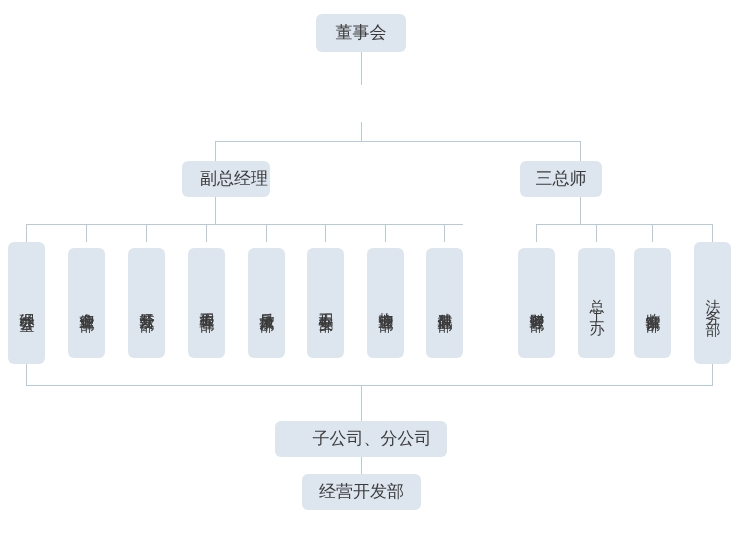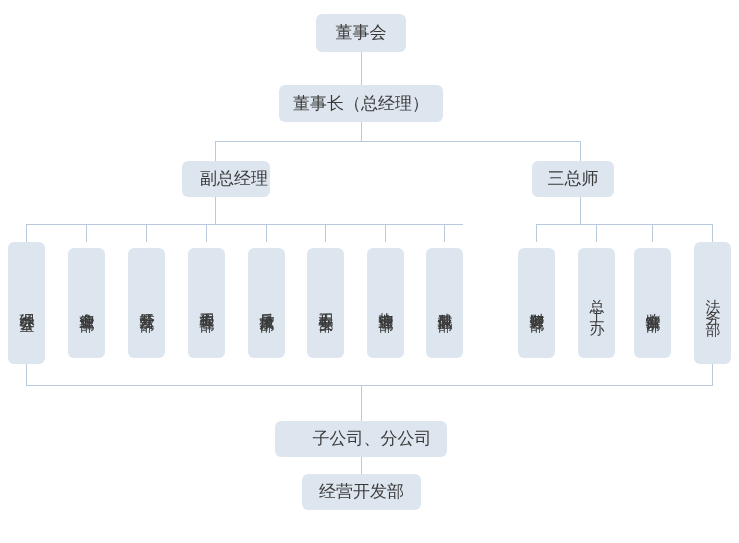--- a/index.html
+++ b/index.html
@@ -67,33 +67,30 @@
 <body>
 
 <div id="chart-root">
 
   <div class="node horiz" style="left:316px; top:14px; width:90px; height:38px;">
     <span>董事会</span>
   </div>
 
   <div class="line v" style="left:361px; top:52px; height:33px;"></div>
 
-  <div class="node horiz" style="left:279px; top:85px; width:164px; height:37px;">
-    <span>董事长（总经理）</span>
-  </div>
 
   <div class="line v" style="left:361px; top:122px; height:19px;"></div>
   <div class="line h" style="left:215px; top:141px; width:366px;"></div>
   <div class="line v" style="left:215px; top:141px; height:20px;"></div>
   <div class="line v" style="left:580px; top:141px; height:20px;"></div>
 
   <div class="node horiz" style="left:182px; top:161px; width:88px; height:36px;padding-left:16px;">
     <span>副总经理</span>
   </div>
-  <div class="node horiz" style="left:532px; top:161px; width:82px; height:36px;">
+  <div class="node horiz" style="left:520px; top:161px; width:82px; height:36px;">
     <span>三总师</span>
   </div>
 
   <div class="line h" style="left:26px; top:224px; width:437px;"></div>
   <div class="line v" style="left:215px; top:197px; height:27px;"></div>
 
   <div class="line h" style="left:536px; top:224px; width:176px;"></div>
   <div class="line v" style="left:580px; top:197px; height:27px;"></div>
 
   <div class="line v" style="left:26px;  top:224px; height:18px;"></div>

